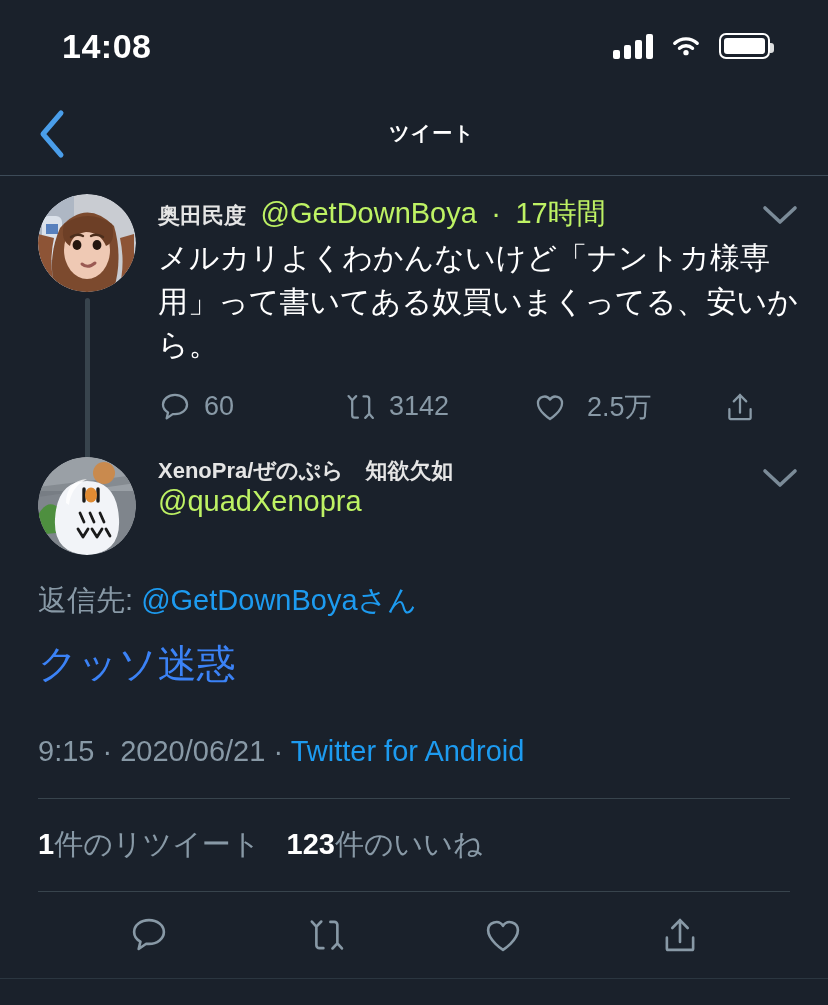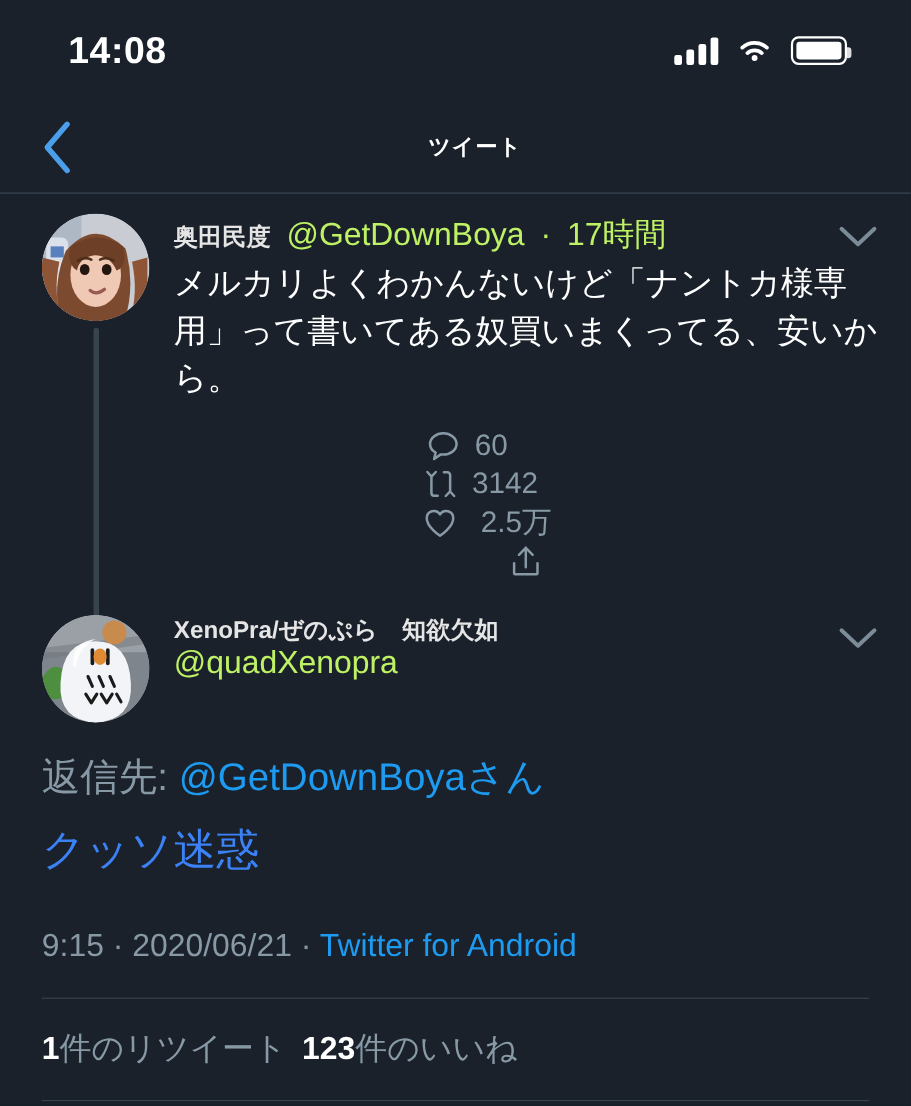--- a/index.html
+++ b/index.html
@@ -49,35 +49,35 @@
   .names { flex:1; min-width:0; }
   .dname { color:#e5e5e5; font-size:22px; font-weight:700; line-height:1.3; }
   .handle, .meta { color:#bef264; font-size:29px; font-weight:400; }
   .caret { flex:0 0 46px; display:flex; justify-content:flex-end; padding-top:10px; }
   .tweet-text {
     color:#ffffff; font-size:30px; line-height:1.45; margin-top:2px;
     word-break:break-word;
   }
 
   
-  .actions-compact { display:flex; align-items:center; margin:22px 0 26px 0;flex-direction:column; }
+  .actions-compact { display:flex; align-items:center; margin:22px 0 26px 0; }
   .act { display:flex; align-items:center; gap:12px; color:#8899a6; font-size:27px; }
   .act:nth-child(1){ width:185px; }
   .act:nth-child(2){ width:190px; }
   .act:nth-child(3){ width:190px;gap:20px; }
 
   
   .detail { padding:4px 38px 0 38px; }
-  .reply-to { font-size:35px; color:#8899a6; margin:22px 0 16px 0; }
+  .reply-to { font-size:29px; color:#8899a6; margin:22px 0 16px 0; }
   .reply-to a { color:#1d9bf0; text-decoration:none; }
   .detail-text { color:#3b82f6; font-size:39px; line-height:1.4; margin-bottom:44px; }
   .timestamp { font-size:29px; color:#8899a6; margin-bottom:30px; }
   .timestamp a { color:#1d9bf0; text-decoration:none; }
   .hr { height:1px; background:#38444d; margin:0 38px; }
-  .stats { padding:26px 38px; font-size:29px; color:#8899a6; display:flex; gap:14px; }
+  .stats { padding:26px 38px; font-size:29px; color:#8899a6; display:flex; gap:26px; }
   .stats b { color:#ffffff; font-weight:700; }
   .stats span { white-space:nowrap; }
 
   
   .actionbar { display:flex; align-items:center; height:86px; padding:0 60px; }
   .actionbar .abtn { flex:1; display:flex; justify-content:center; align-items:center; }
   .bottom-rule { height:1px; background:#2b3640; }
 
   svg { display:block; }
 </style>

